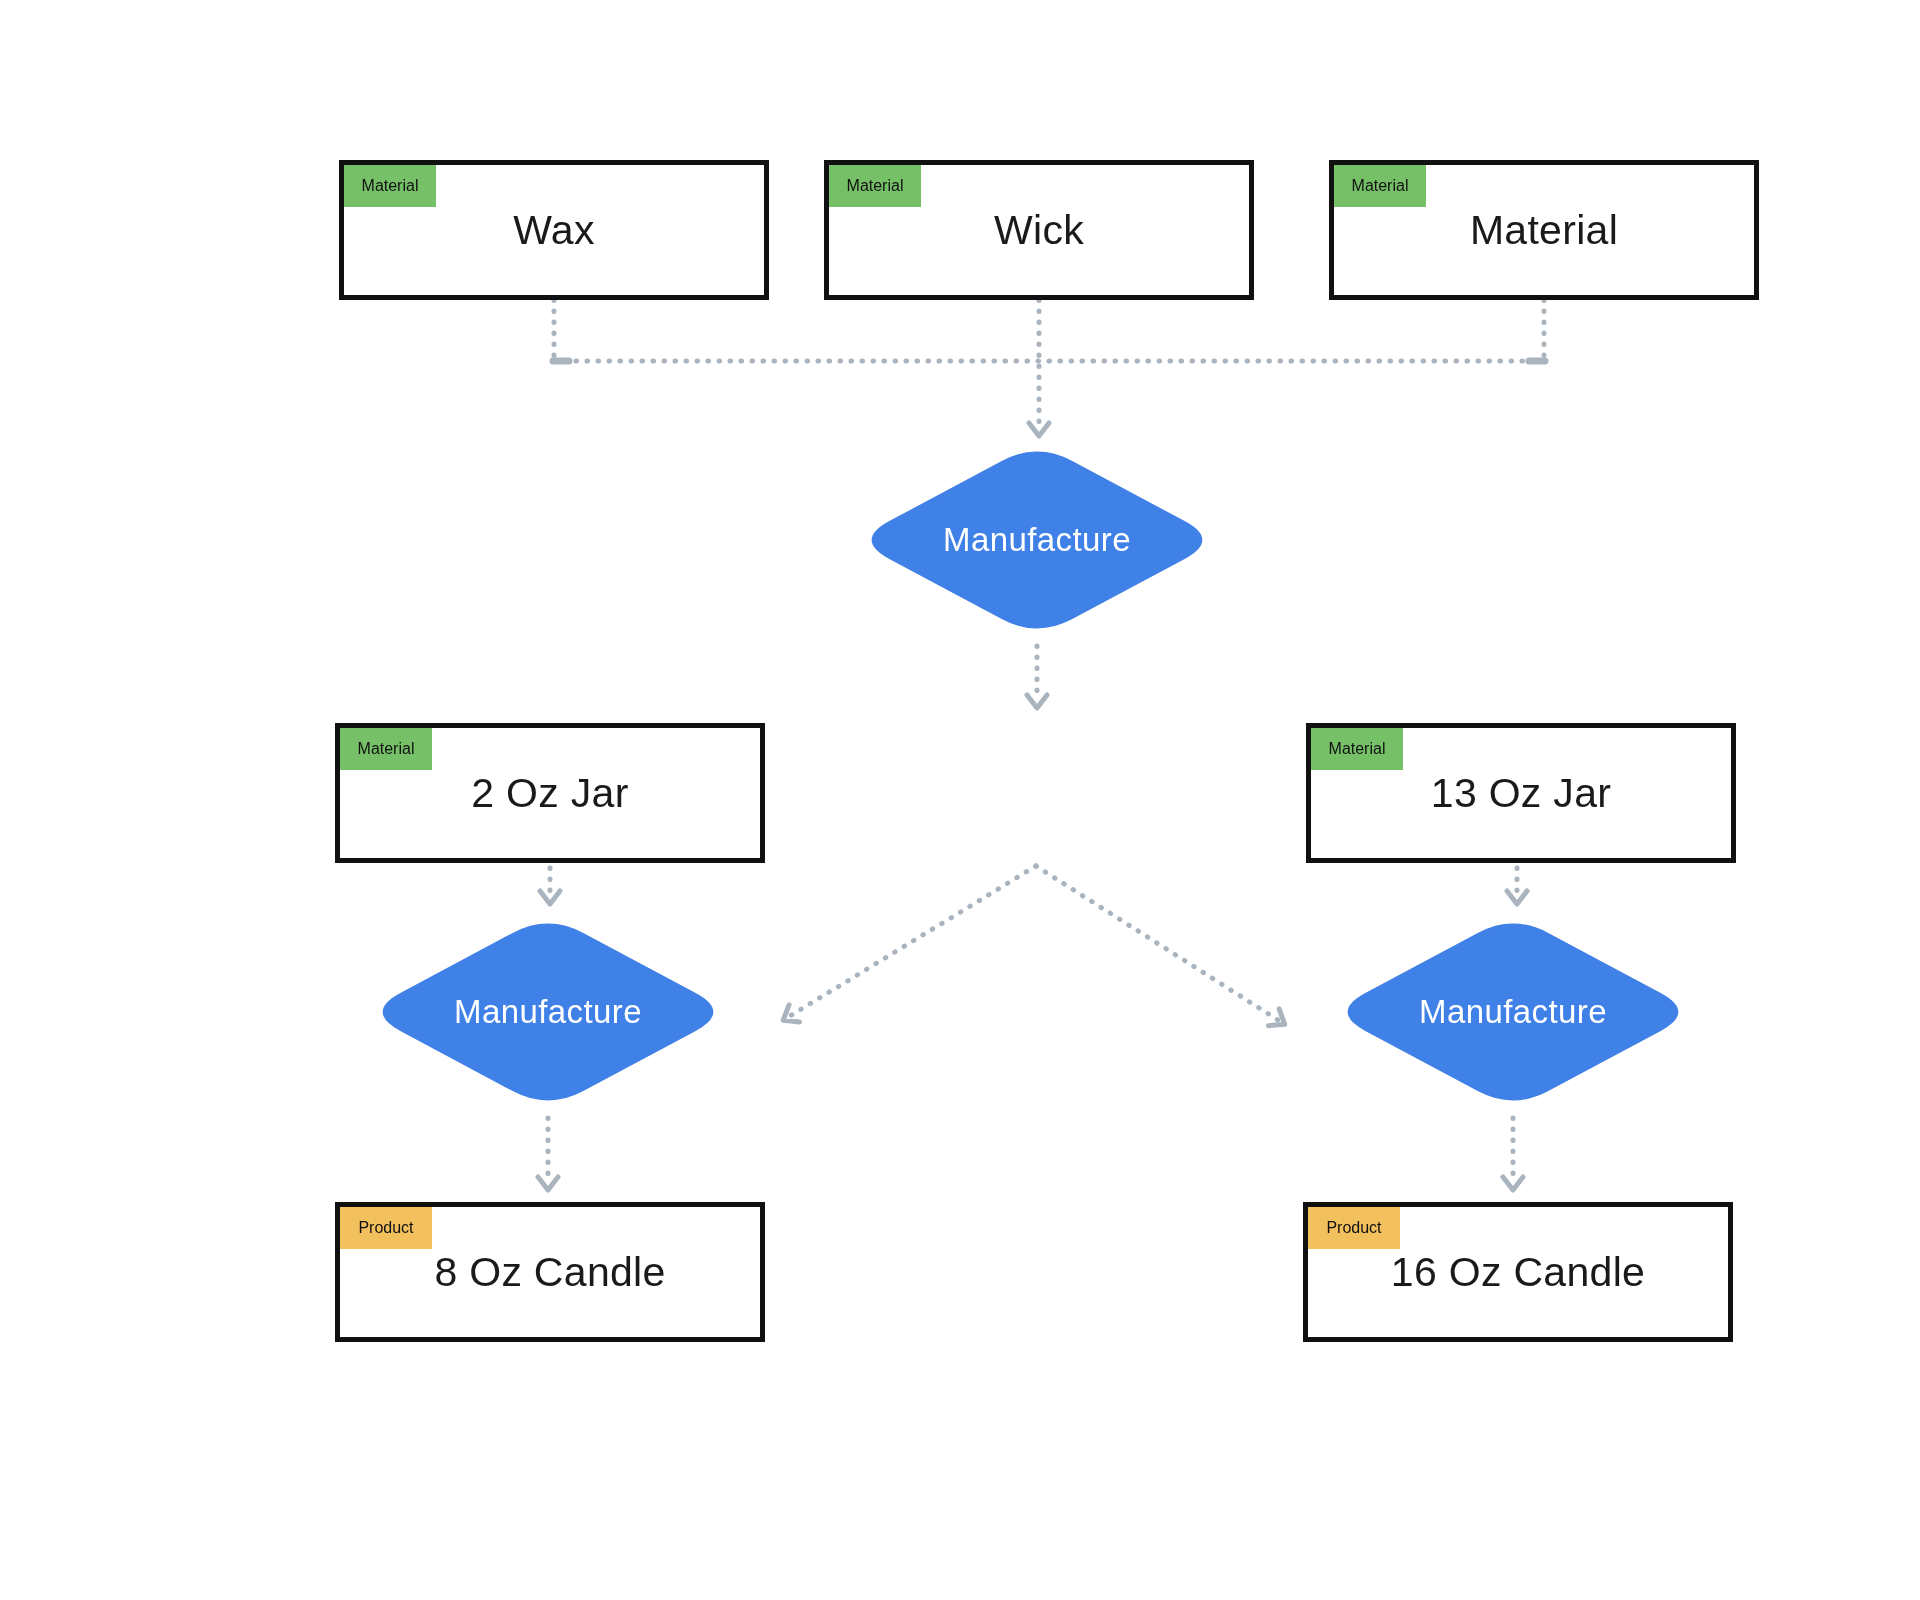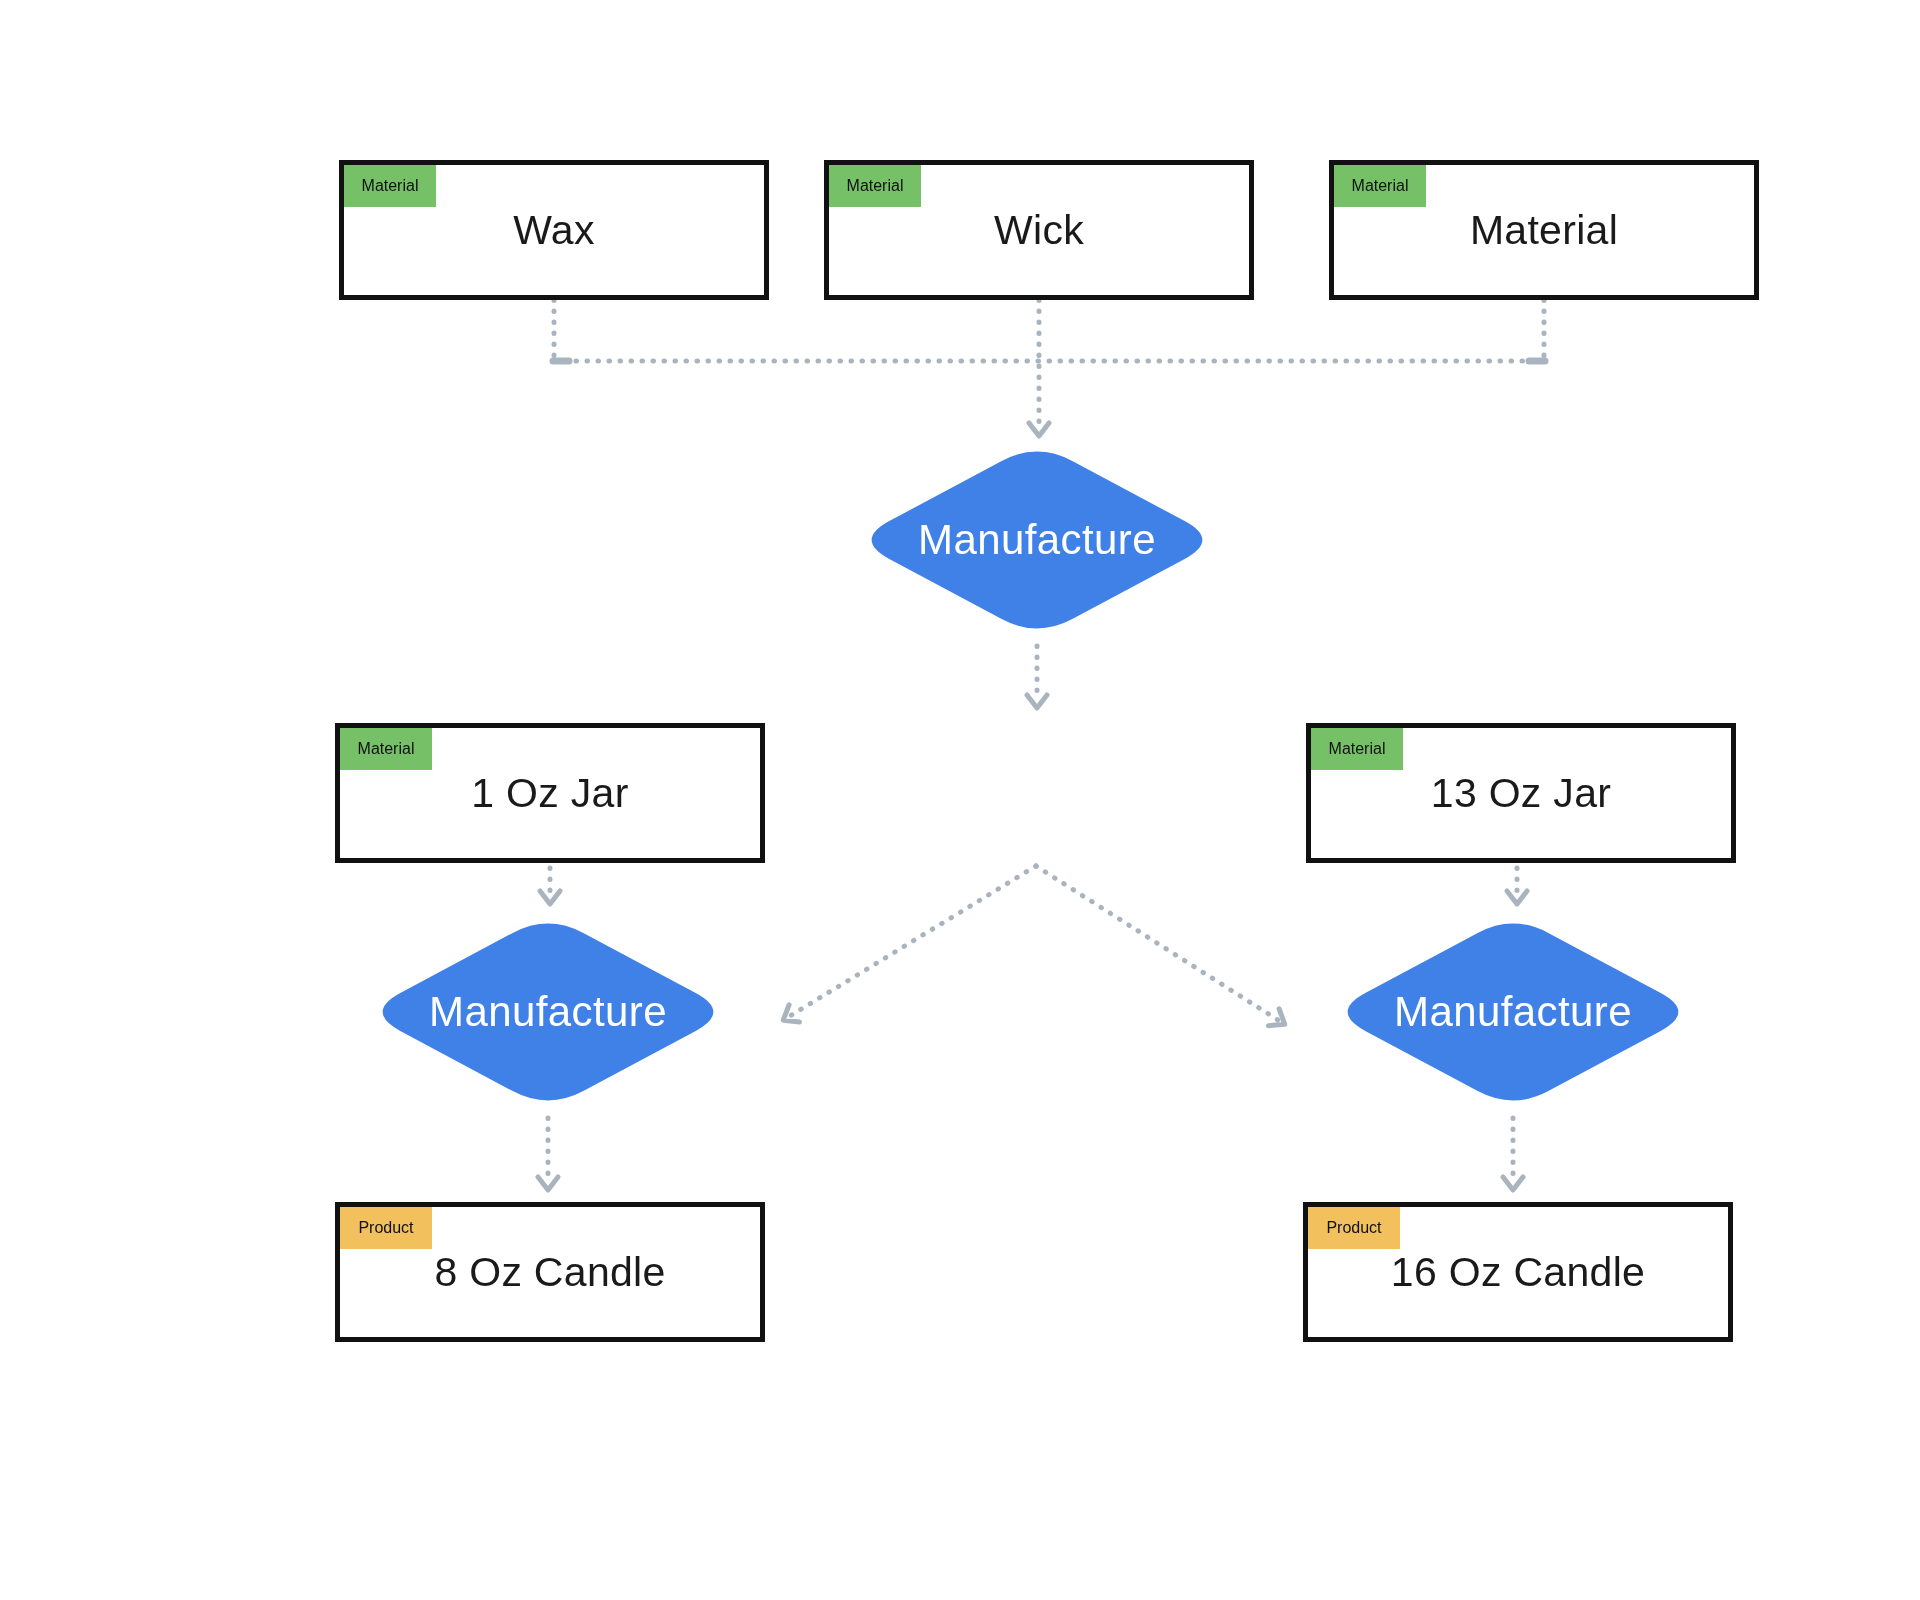--- a/index.html
+++ b/index.html
@@ -53,21 +53,21 @@
     left: 0; top: 0;
     display: block;
   }
   .process-label {
     position: absolute;
     left: 0; top: 0;
     width: 100%; height: 100%;
     display: flex;
     align-items: center;
     justify-content: center;
-    font-size: 42px;
+    font-size: 33px;
     color: #ffffff;
     letter-spacing: 0.4px;
   }
 </style>
 </head>
 <body>
 
 <div id="canvas">
 
   <svg id="edges" width="1920" height="1600" viewBox="0 0 1920 1600">
@@ -117,21 +117,21 @@
 
   <div class="process" style="left:854px; top:442px;">
     <svg width="366" height="196" viewBox="0 0 366 196">
       <path d="M147.7,18.9 Q183,0 218.3,18.9 L330.7,79.1 Q366,98 330.7,116.9 L218.3,177.1 Q183,196 147.7,177.1 L35.3,116.9 Q0,98 35.3,79.1 Z" fill="#4081e8"></path>
     </svg>
     <div class="process-label">Manufacture</div>
   </div>
 
   <div class="node" style="left:335px; top:723px;">
     <span class="badge" style="background-color: rgb(118, 193, 104);">Material</span>
-    <div class="node-label">1 Oz Jar</div>
+    <div class="node-label">2 Oz Jar</div>
   </div>
 
 
   <div class="node" style="left:1306px; top:723px;">
     <span class="badge" style="background-color: rgb(118, 193, 104);">Material</span>
     <div class="node-label">13 Oz Jar</div>
   </div>
 
   <div class="process" style="left:365px; top:914px;">
     <svg width="366" height="196" viewBox="0 0 366 196">

